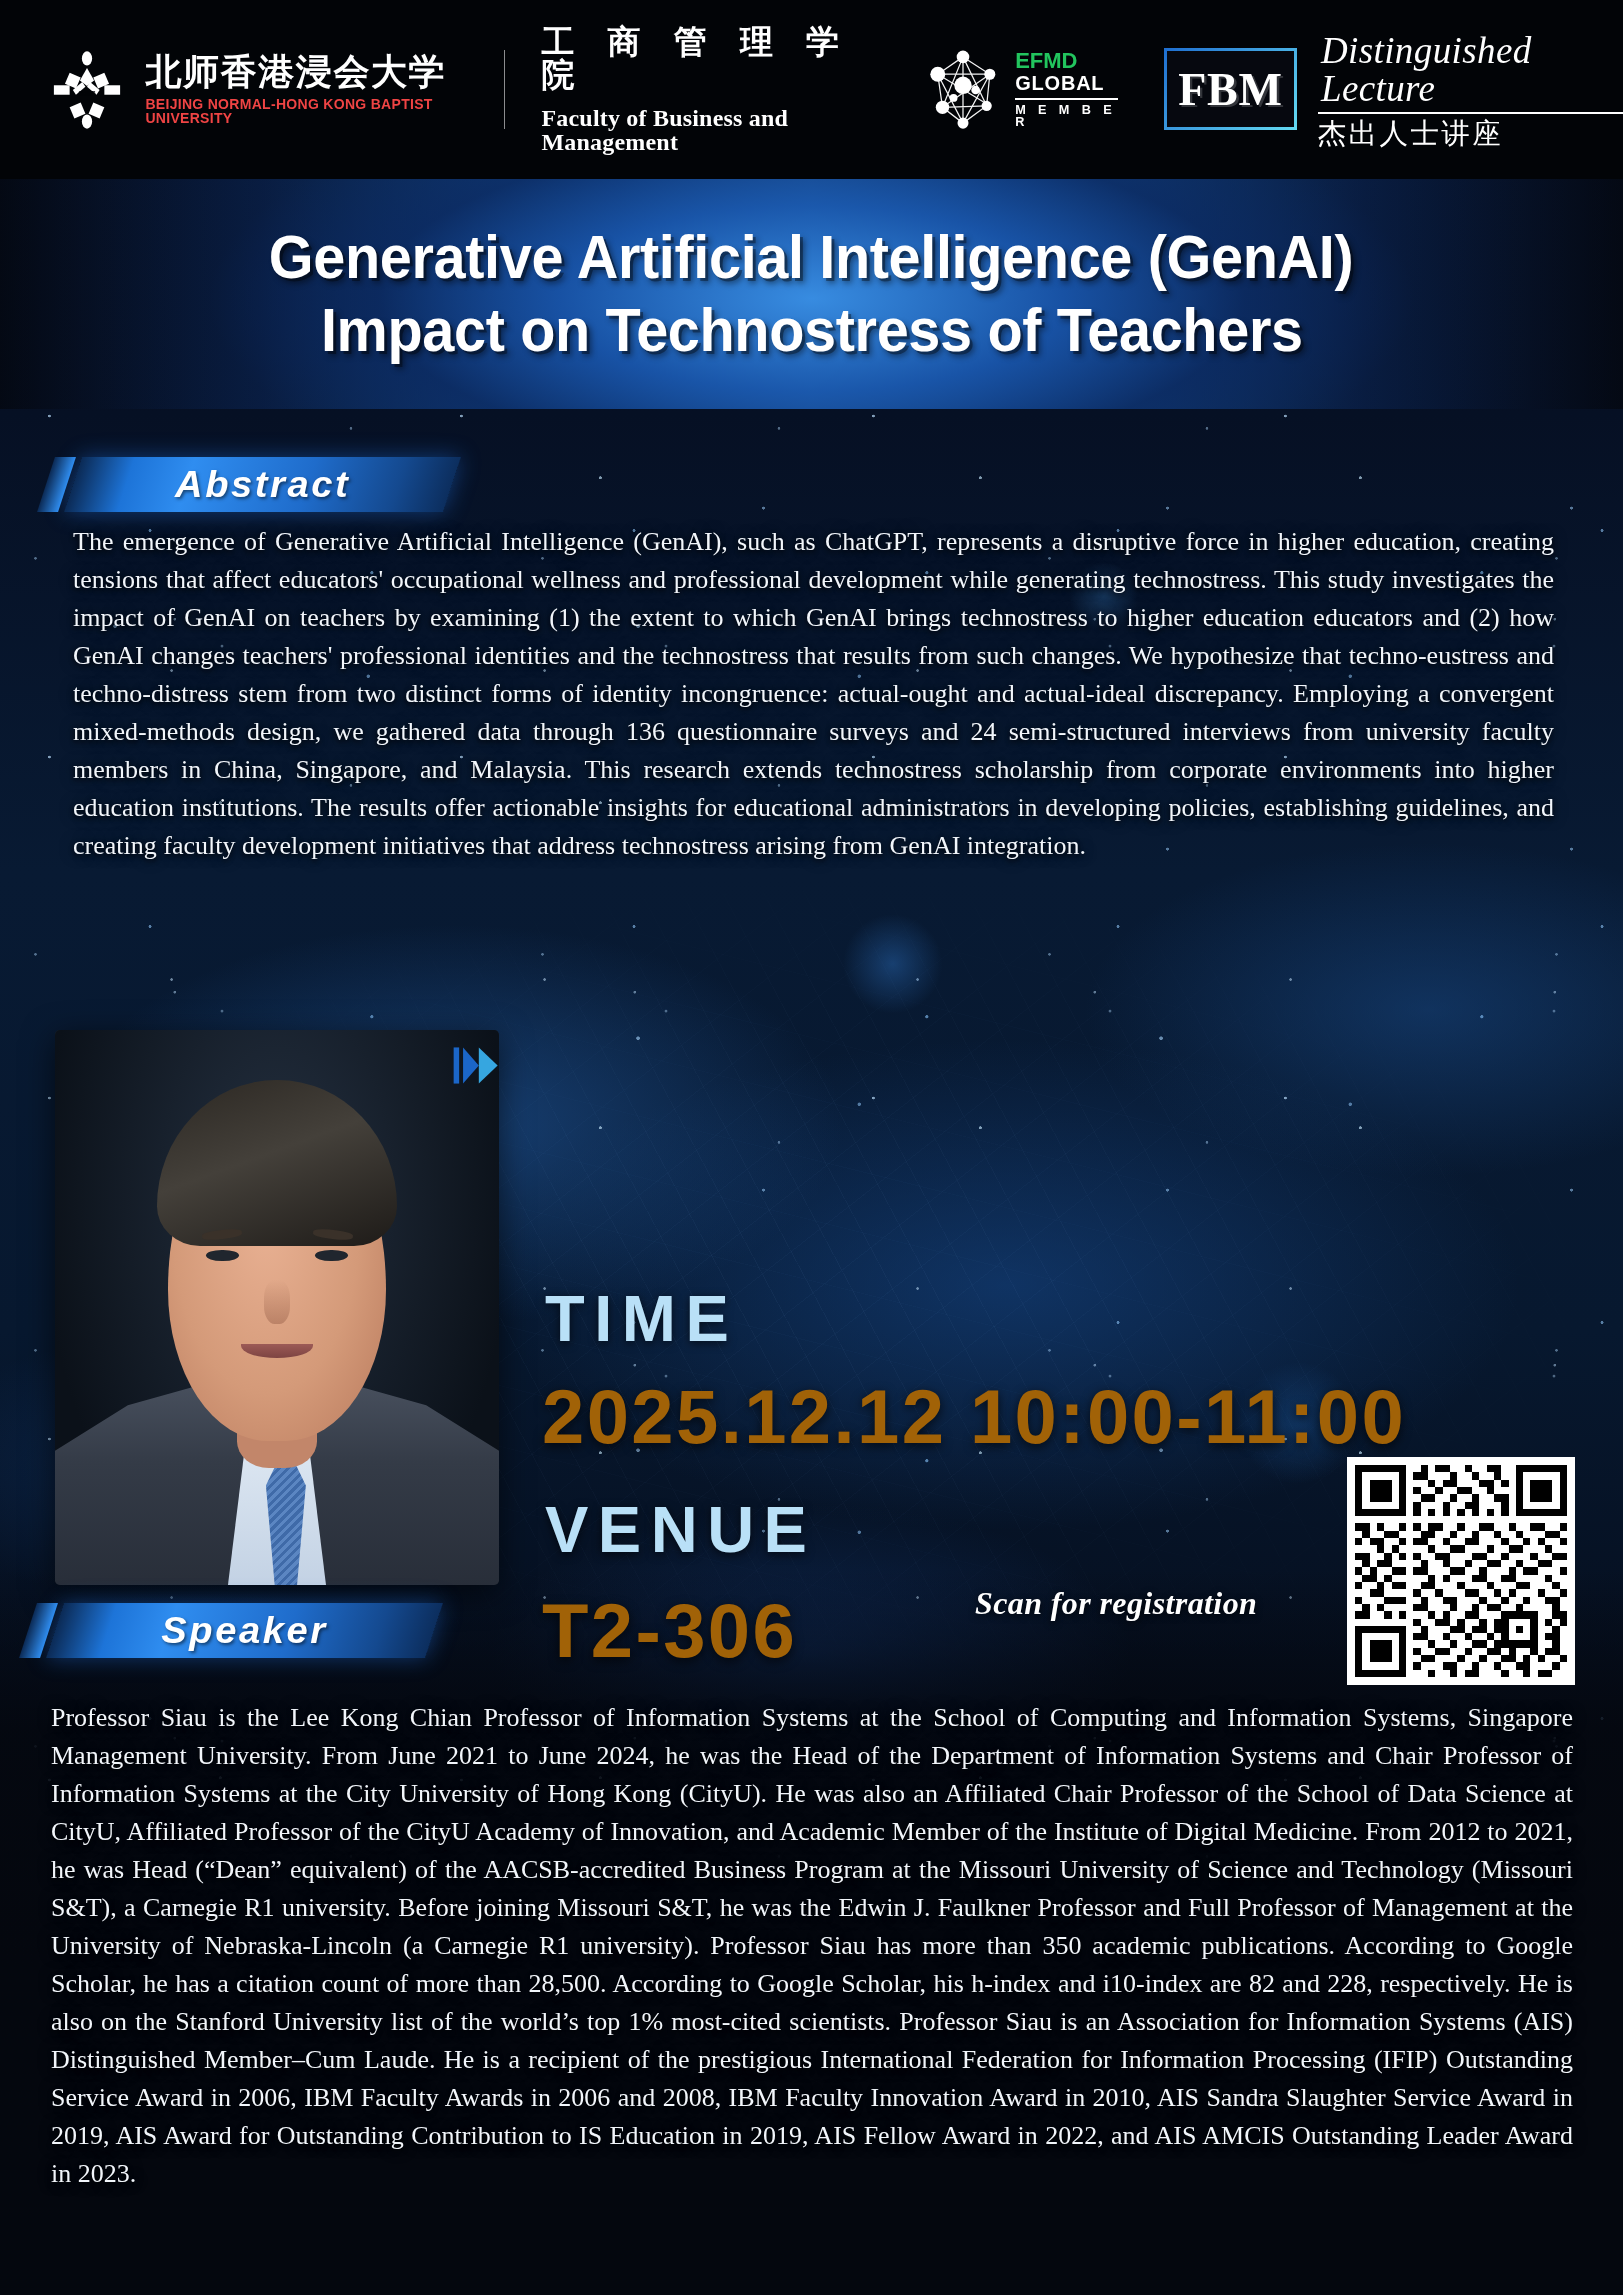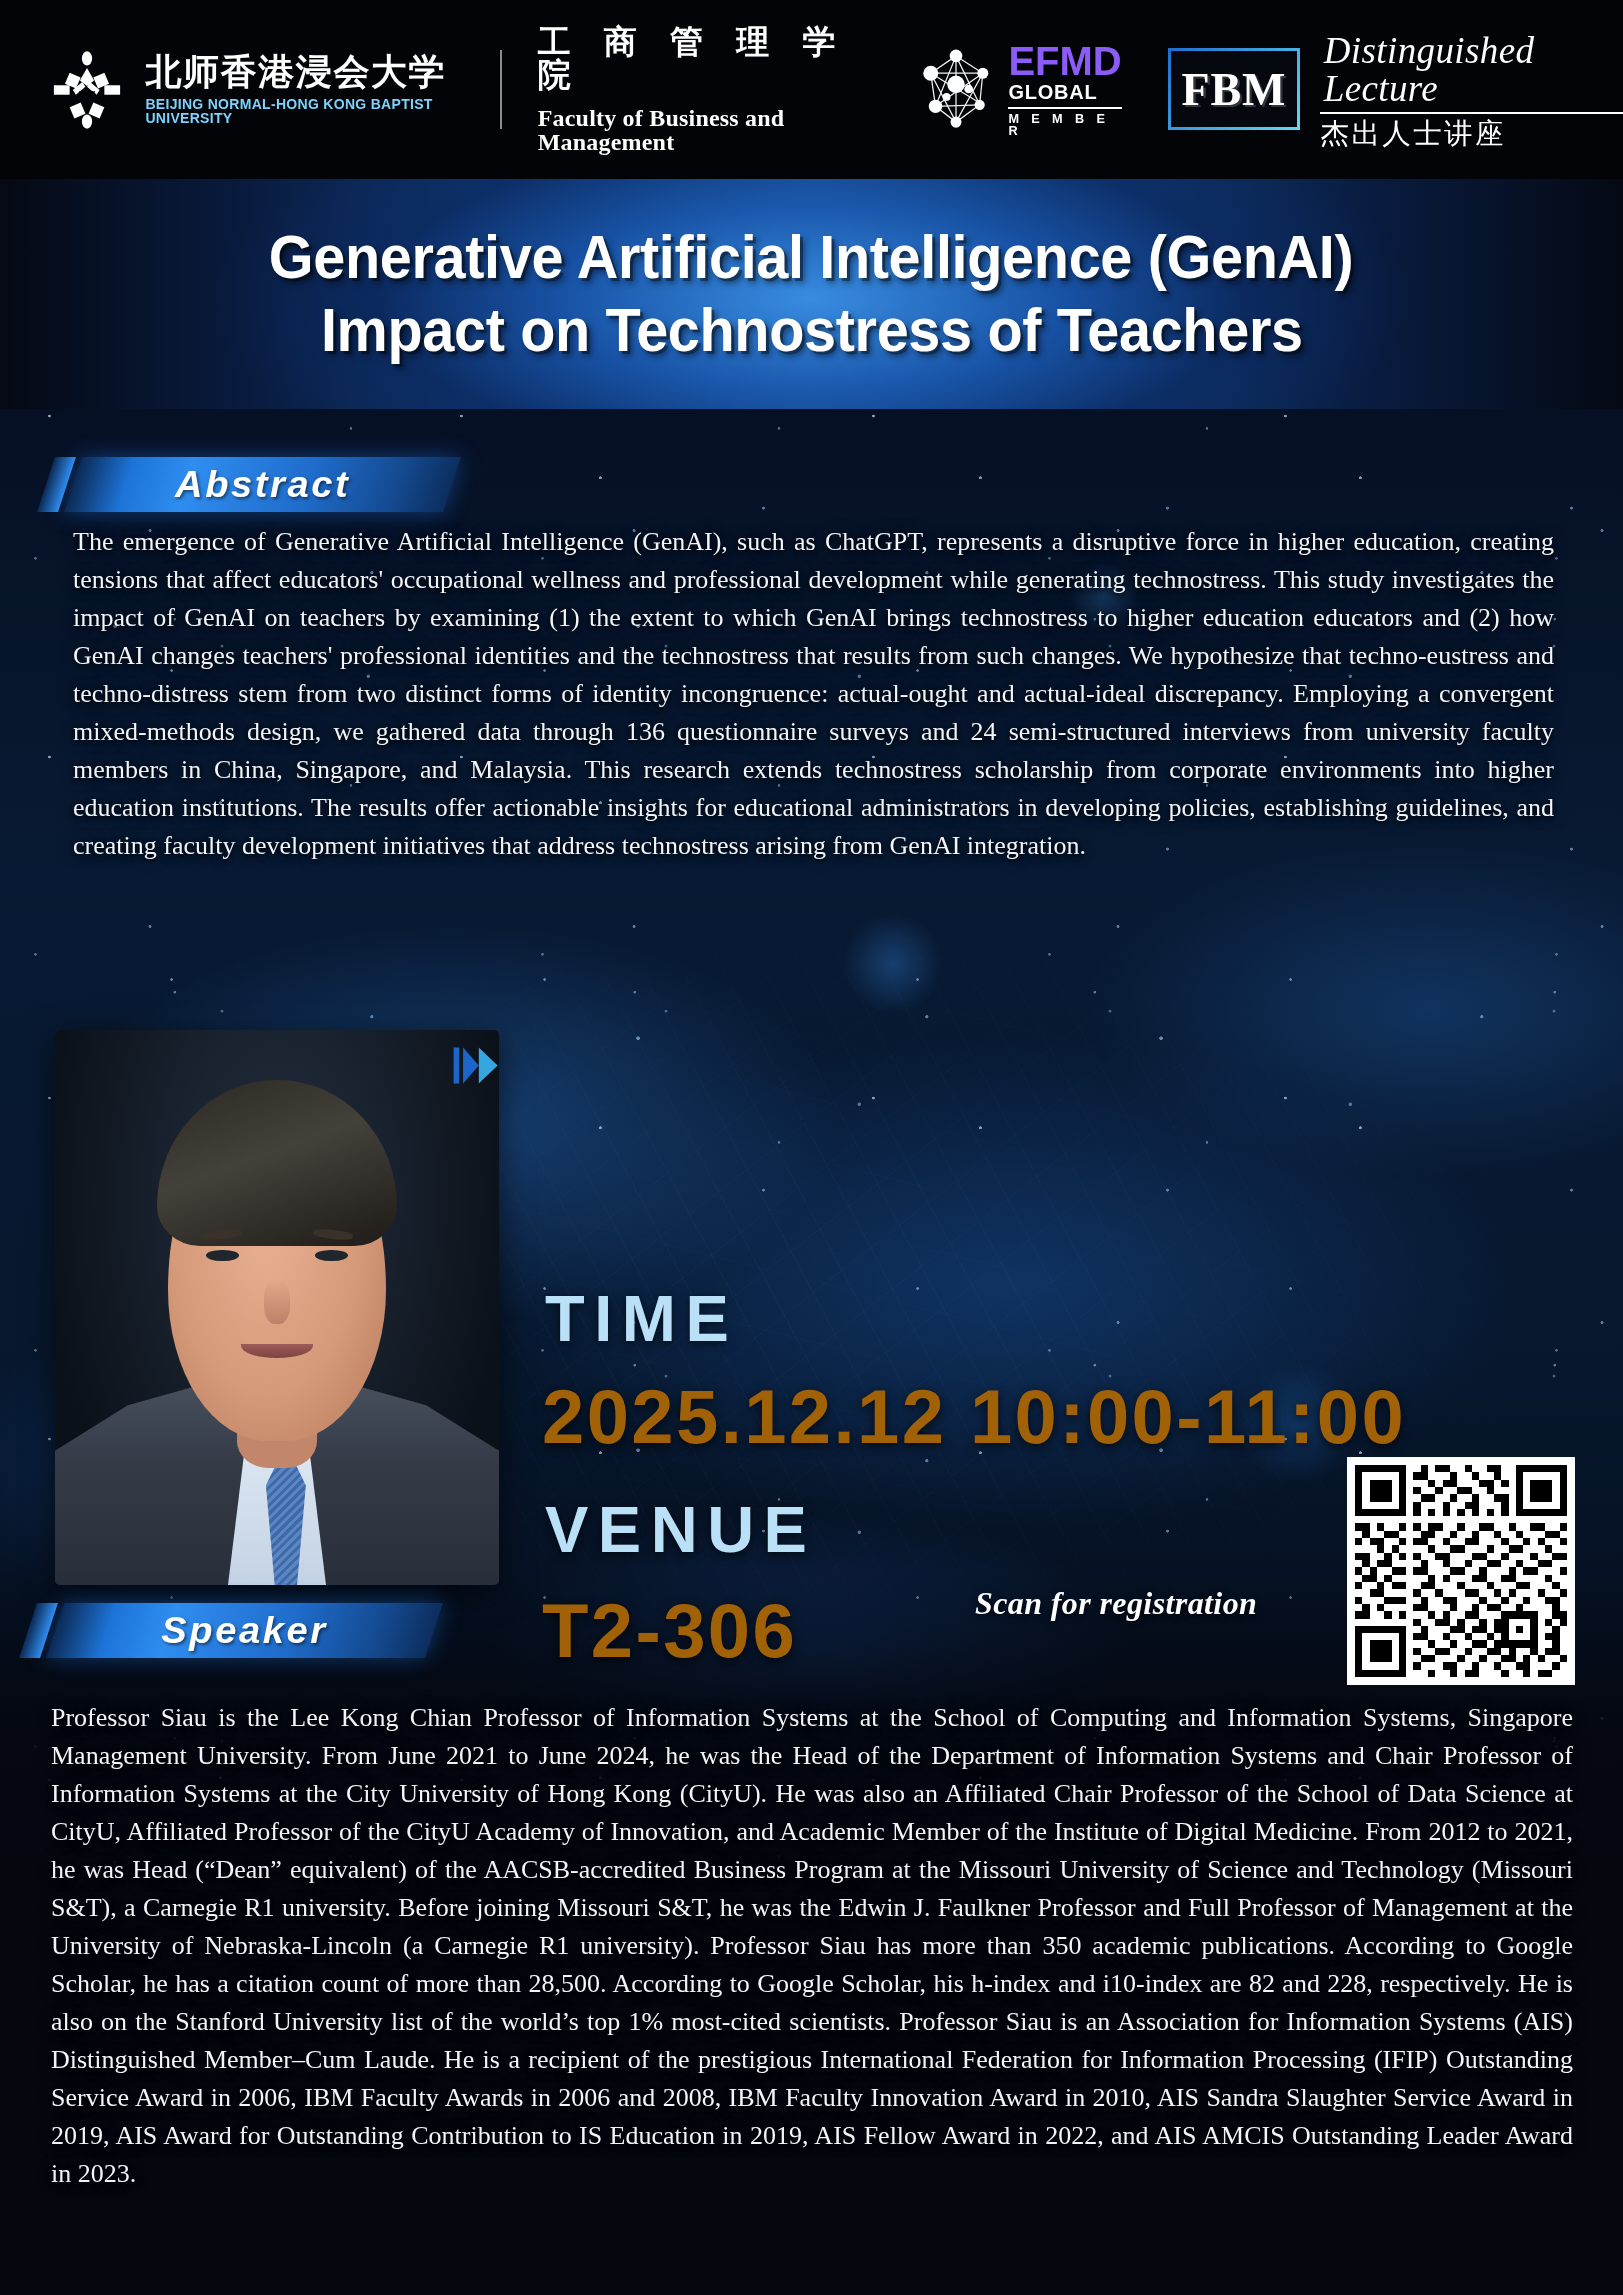--- a/index.html
+++ b/index.html
@@ -78,36 +78,36 @@
   }
   .uni-block { display: flex; align-items: center; gap: 17.4px; }
   .uni-emblem { width: 82px; height: 82px; flex: 0 0 82px; position: relative; }
   .uni-names { display: flex; flex-direction: column; gap: 6.3px; }
   .uni-cn {
     font-family: "Liberation Sans", sans-serif;
     font-weight: 700; font-size: 36px; color: #fff; letter-spacing: 1.6px; line-height: 1;
   }
   .uni-en {
     font-family: "Liberation Sans", sans-serif;
-    font-size: 14px; color: #7dd3fc; letter-spacing: 0.3px; font-weight: 600; line-height: 1;
+    font-size: 14px; color: #ef4444; letter-spacing: 0.3px; font-weight: 600; line-height: 1;
   }
   .vdiv { width: 1.6px; height: 79px; background: rgba(255,255,255,.55); margin: 0 24px; }
   .fac-names { display: flex; flex-direction: column; gap: 14.3px; margin-left: 12px; }
   .fac-cn {
     font-family: "Liberation Sans", sans-serif;
     font-weight: 700; font-size: 33px; color: #fff; letter-spacing: 12px; line-height: 1;
   }
   .fac-en {
     font-family: "Liberation Serif", serif;
     font-weight: 700; font-size: 24px; color: #fff; line-height: 1; letter-spacing: 0.2px;
   }
   .efmd { display: flex; align-items: center; gap: 11px; margin-left: 27px; }
   .efmd-mark { width: 82px; height: 82px; flex: 0 0 82px; }
   .efmd-text { display: flex; flex-direction: column; line-height: 1; }
-  .efmd-1 { font-weight: 700; font-size: 40px; color: #8b5cf6; letter-spacing: 0px; font-family:"Liberation Sans",sans-serif;}
+  .efmd-1 { font-weight: 700; font-size: 22px; color: #22c55e; letter-spacing: 0px; font-family:"Liberation Sans",sans-serif;}
   .efmd-2 { font-weight: 700; font-size: 20px; color: #fff; letter-spacing: 0.8px; margin-top:1.6px; font-family:"Liberation Sans",sans-serif;}
   .efmd-rule { height: 1.6px; background: #fff; margin: 4.8px 0 4px; }
   .efmd-3 { font-weight: 700; font-size: 12.7px; color: #fff; letter-spacing: 4.4px; font-family:Liberation Sans, sans-serif;}
 
   .fbm-group { display: flex; align-items: center; gap: 20.6px; margin-left: 46px; }
   .fbm-box {
     width: 147px; height: 82px;
     border: 3.2px solid; border-image: linear-gradient(135deg,#1f6fd0,#63d9f2) 1;
     display: flex; align-items: center; justify-content: center;
     background: #06080f;

